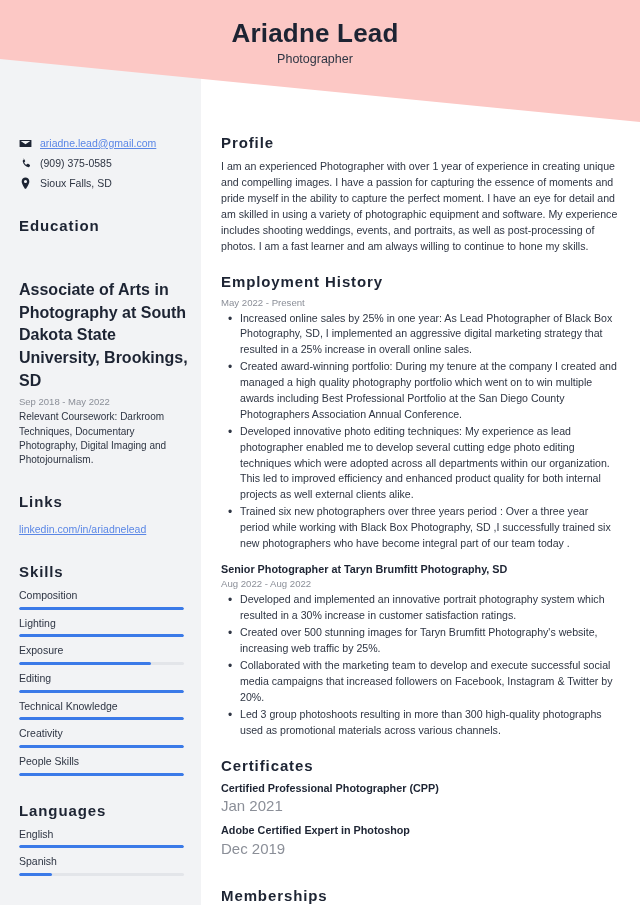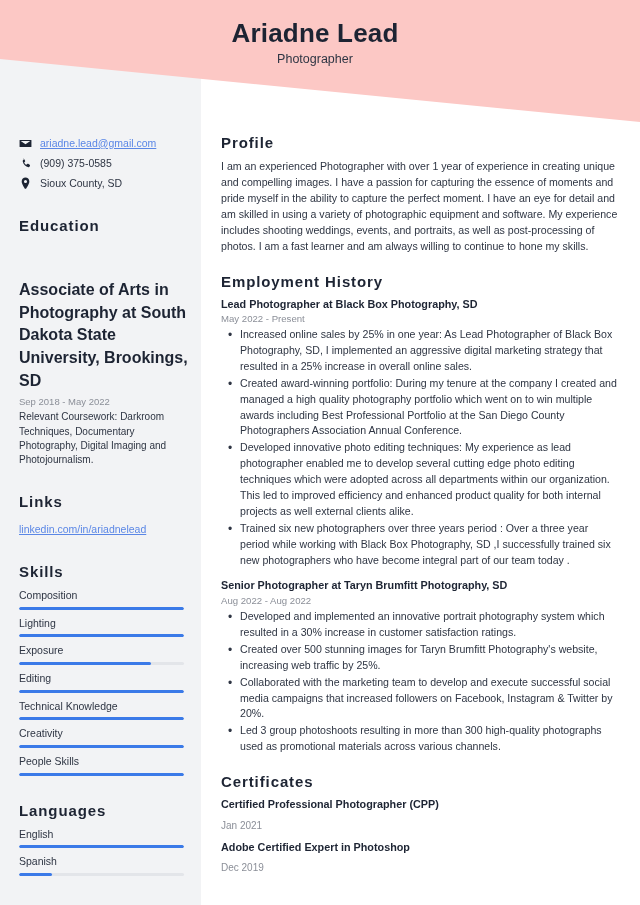--- a/index.html
+++ b/index.html
@@ -206,23 +206,23 @@
   }
   .job-block { margin-bottom: 10px; }
   .cert-block { margin-bottom: 9px; }
   .cert-name {
     font-size: 10.8px;
     font-weight: bold;
     color: #1d2433;
     line-height: 1.35;
   }
   .cert-date {
-    font-size: 10px;
+    font-size: 15px;
     color: #8b8f98;
-    margin-top: 8px;
+    margin-top: 2px;
   }
   .spacer-lg { height: 12px; }
 </style>
 </head>
 <body>
 
 <div class="page">
 
   <aside class="sidebar">
     <div class="sidebar-inner">
@@ -244,21 +244,21 @@
               </svg>
           </span>
           <span class="contact-text">(909) 375-0585</span>
         </div>
         <div class="contact-row">
           <span class="ico">
             <svg width="11" height="13" viewBox="0 0 12 16" fill="currentColor">
                 <path d="M6 .7C3.4.7 1.3 2.8 1.3 5.4c0 3.5 4.1 9 4.3 9.2.2.2.6.2.8 0 .2-.2 4.3-5.7 4.3-9.2C10.7 2.8 8.6.7 6 .7zm0 6.8a1.9 1.9 0 1 1 0-3.8 1.9 1.9 0 0 1 0 3.8z"></path>
               </svg>
           </span>
-          <span class="contact-text">Sioux County, SD</span>
+          <span class="contact-text">Sioux Falls, SD</span>
         </div>
       </div>
 
       <div>
         <div class="side-h">Education</div>
         <div>
           <div class="side-sub">Associate of Arts in Photography at South Dakota State University, Brookings, SD</div>
           <div class="side-date">Sep 2018 - May 2022</div>
           <div class="side-body">Relevant Coursework: Darkroom Techniques, Documentary Photography, Digital Imaging and Photojournalism.</div>
         </div>
@@ -352,21 +352,20 @@
 
       <div class="section">
         <div class="main-h">Profile</div>
         <div class="para">I am an experienced Photographer with over 1 year of experience in creating unique and compelling images. I have a passion for capturing the essence of moments and pride myself in the ability to capture the perfect moment. I have an eye for detail and am skilled in using a variety of photographic equipment and software. My experience includes shooting weddings, events, and portraits, as well as post-processing of photos. I am a fast learner and am always willing to continue to hone my skills.</div>
       </div>
 
       <div class="section">
         <div class="main-h">Employment History</div>
         <div id="jobs-list">
             <div class="job-block">
-              <div class="job-head">Lead Photographer at Black Box Photography, SD</div>
               <div class="job-date">May 2022 - Present</div>
               <ul class="bullets">
                 <li>Increased online sales by 25% in one year: As Lead Photographer of Black Box Photography, SD, I implemented an aggressive digital marketing strategy that resulted in a 25% increase in overall online sales.</li>
                 <li>Created award-winning portfolio: During my tenure at the company I created and managed a high quality photography portfolio which went on to win multiple awards including Best Professional Portfolio at the San Diego County Photographers Association Annual Conference.</li>
                 <li>Developed innovative photo editing techniques: My experience as lead photographer enabled me to develop several cutting edge photo editing techniques which were adopted across all departments within our organization.  This led to improved efficiency and enhanced product quality for both internal projects as well external clients alike.</li>
                 <li>Trained six new photographers over three years period : Over a three year period while working with Black Box Photography, SD ,I successfully trained six new photographers who have become integral part of our team today .</li>
               </ul>
             </div>
             <div class="job-block">
               <div class="job-head">Senior Photographer at Taryn Brumfitt Photography, SD</div>

